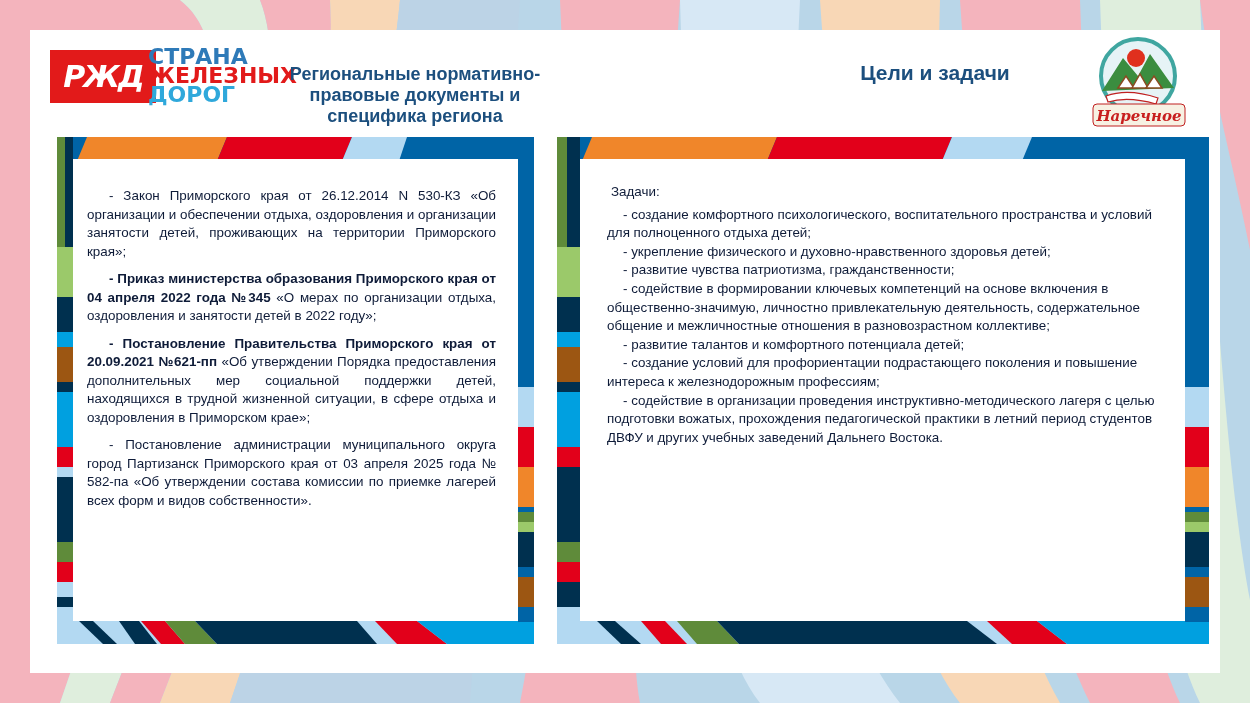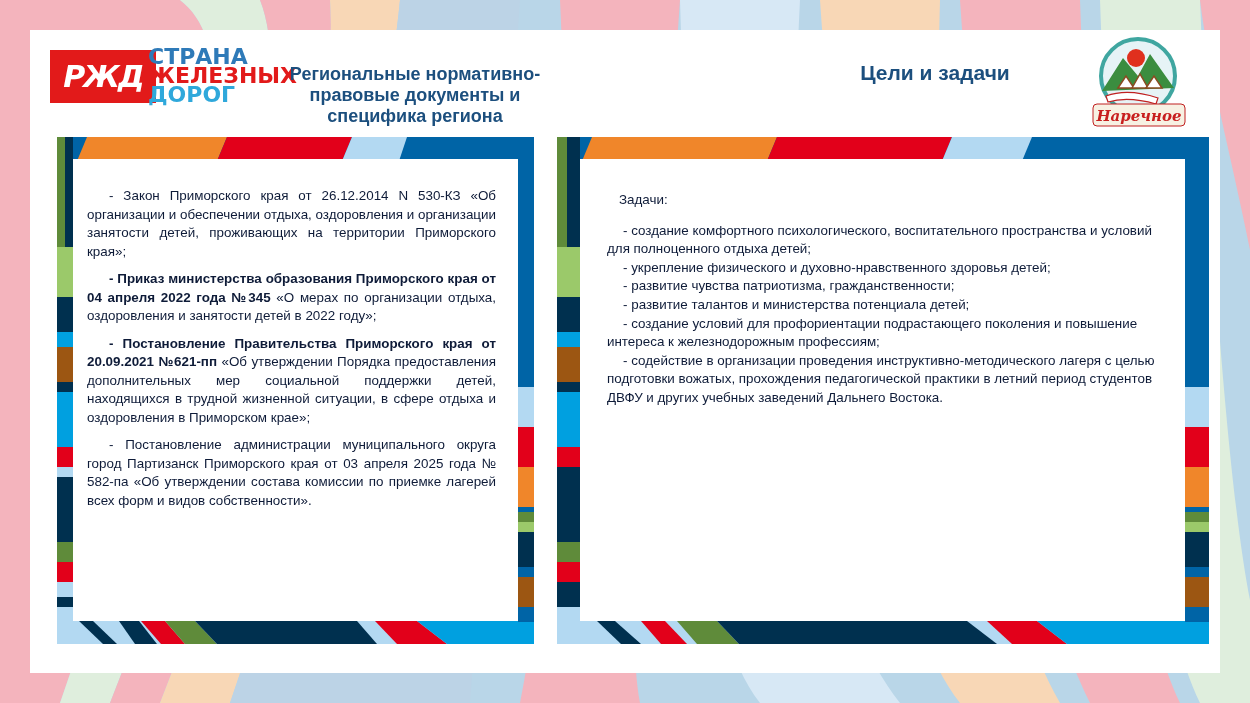--- a/index.html
+++ b/index.html
@@ -61,21 +61,21 @@
   }
   .doc-text p { margin:0 0 9px 0; text-indent:22px; }
   .doc-text b { font-weight:bold; }
 
   .goals-text {
     position:absolute; left:27px; right:28px; top:20px;
     color:#0e1b38; font-size:13.4px; line-height:18.6px;
     font-family:"Liberation Sans", sans-serif;
   }
   .goals-text .goal { text-align:justify; margin:0 0 10px 0; }
-  .goals-text .tasks-head { margin:12px; }
+  .goals-text .tasks-head { margin:4px; }
   .goals-text .task { margin:0; text-indent:16px; }
 </style>
 </head>
 <body>
 
 <div class="bg">
   <svg width="1250" height="703" viewBox="0 0 1250 703">
     <rect width="1250" height="703" fill="#b9d6e8"></rect>
     <path d="M0 0 H180 C260 60 200 300 60 703 H0 Z" fill="#f4b4bd"></path>
     <path d="M180 0 H260 C300 100 230 400 110 703 H60 C200 300 260 60 180 0Z" fill="#dfeedd"></path>
@@ -204,18 +204,19 @@
     <path d="M160 484 H410 L440 507 H182 Z" fill="#00304f"></path>
     <path d="M430 484 H480 L510 507 H455 Z" fill="#e2001a"></path>
     <path d="M480 484 H628 V507 H510 Z" fill="#00a0e0"></path>
   </svg>
   <div class="inner">
     <div class="goals-text">
       <p class="tasks-head">Задачи:</p>
       <p class="task">- создание комфортного психологического, воспитательного пространства и условий для полноценного отдыха детей;</p>
       <p class="task">- укрепление физического и духовно-нравственного здоровья детей;</p>
       <p class="task">- развитие чувства патриотизма, гражданственности;</p>
-      <p class="task">- развитие талантов и министерства потенциала детей;</p>
+      <p class="task">- содействие в формировании ключевых компетенций на основе включения в общественно-значимую, личностно привлекательную деятельность, содержательное общение и межличностные отношения в разновозрастном коллективе;</p>
+      <p class="task">- развитие талантов и комфортного потенциала детей;</p>
       <p class="task">- создание условий для профориентации подрастающего поколения и повышение интереса к железнодорожным профессиям;</p>
       <p class="task">- содействие в организации проведения инструктивно-методического лагеря с целью подготовки вожатых, прохождения педагогической практики в летний период студентов ДВФУ и других учебных заведений Дальнего Востока.</p>
     </div>
   </div>
 </div>
 
 </body></html>

